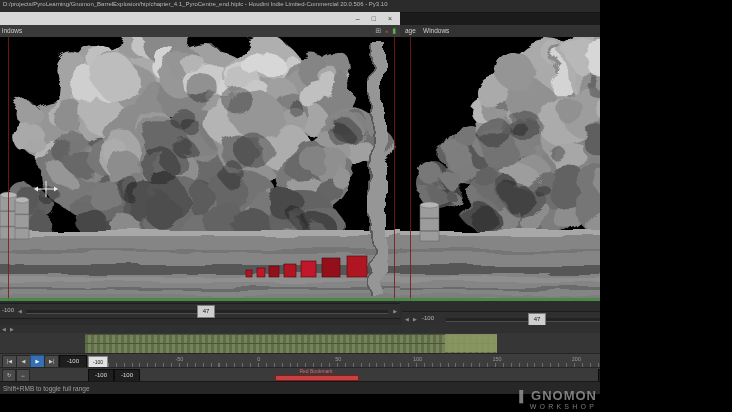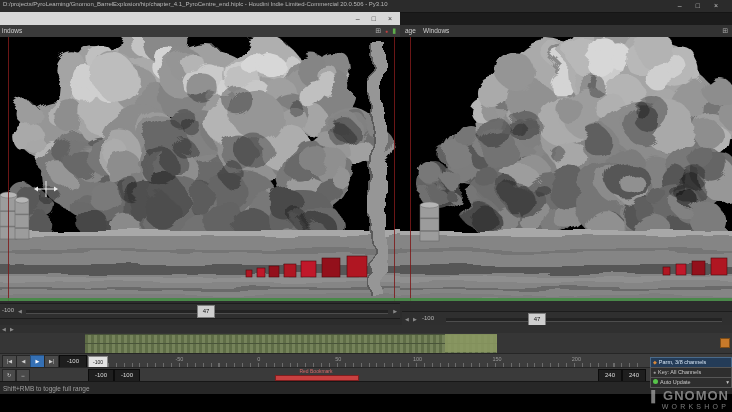--- a/index.html
+++ b/index.html
@@ -1,16 +1,16 @@
 <!DOCTYPE html>
 <html><head>
 <meta charset="utf-8">
 <style>
   html,body{margin:0;padding:0;background:#000;}
-  .screen{position:relative;width:732px;height:412px;background:#1b1b1b;overflow:hidden;
+  .screen{position:relative;width:600px;height:412px;background:#1b1b1b;overflow:hidden;
           font-family:"Liberation Sans","DejaVu Sans",sans-serif;color:#ccc;}
   .abs{position:absolute;}
   .titlebar{left:0;top:0;width:732px;height:12px;background:#2b2b2b;border-bottom:1px solid #151515;}
   .titlebar .title{position:absolute;left:3px;top:1px;font-size:6px;color:#b9b9b9;white-space:nowrap;}
   .winbtns{position:absolute;right:14px;top:0;display:flex;gap:14px;font-size:7px;color:#c2c2c2;line-height:12px;}
   .winbtns span{cursor:default;}
   .float-titlebar{left:0;top:12px;width:400px;height:13px;background:#d8d8d8;border-bottom:1px solid #9a9a9a;}
   .float-titlebar .winbtns{right:8px;color:#333;gap:12px;line-height:13px;}
   .menubar{top:25px;height:12px;background:#383838;font-size:6.5px;color:#cfcfcf;line-height:12px;}
   .menubar .mi{position:absolute;top:0;}

